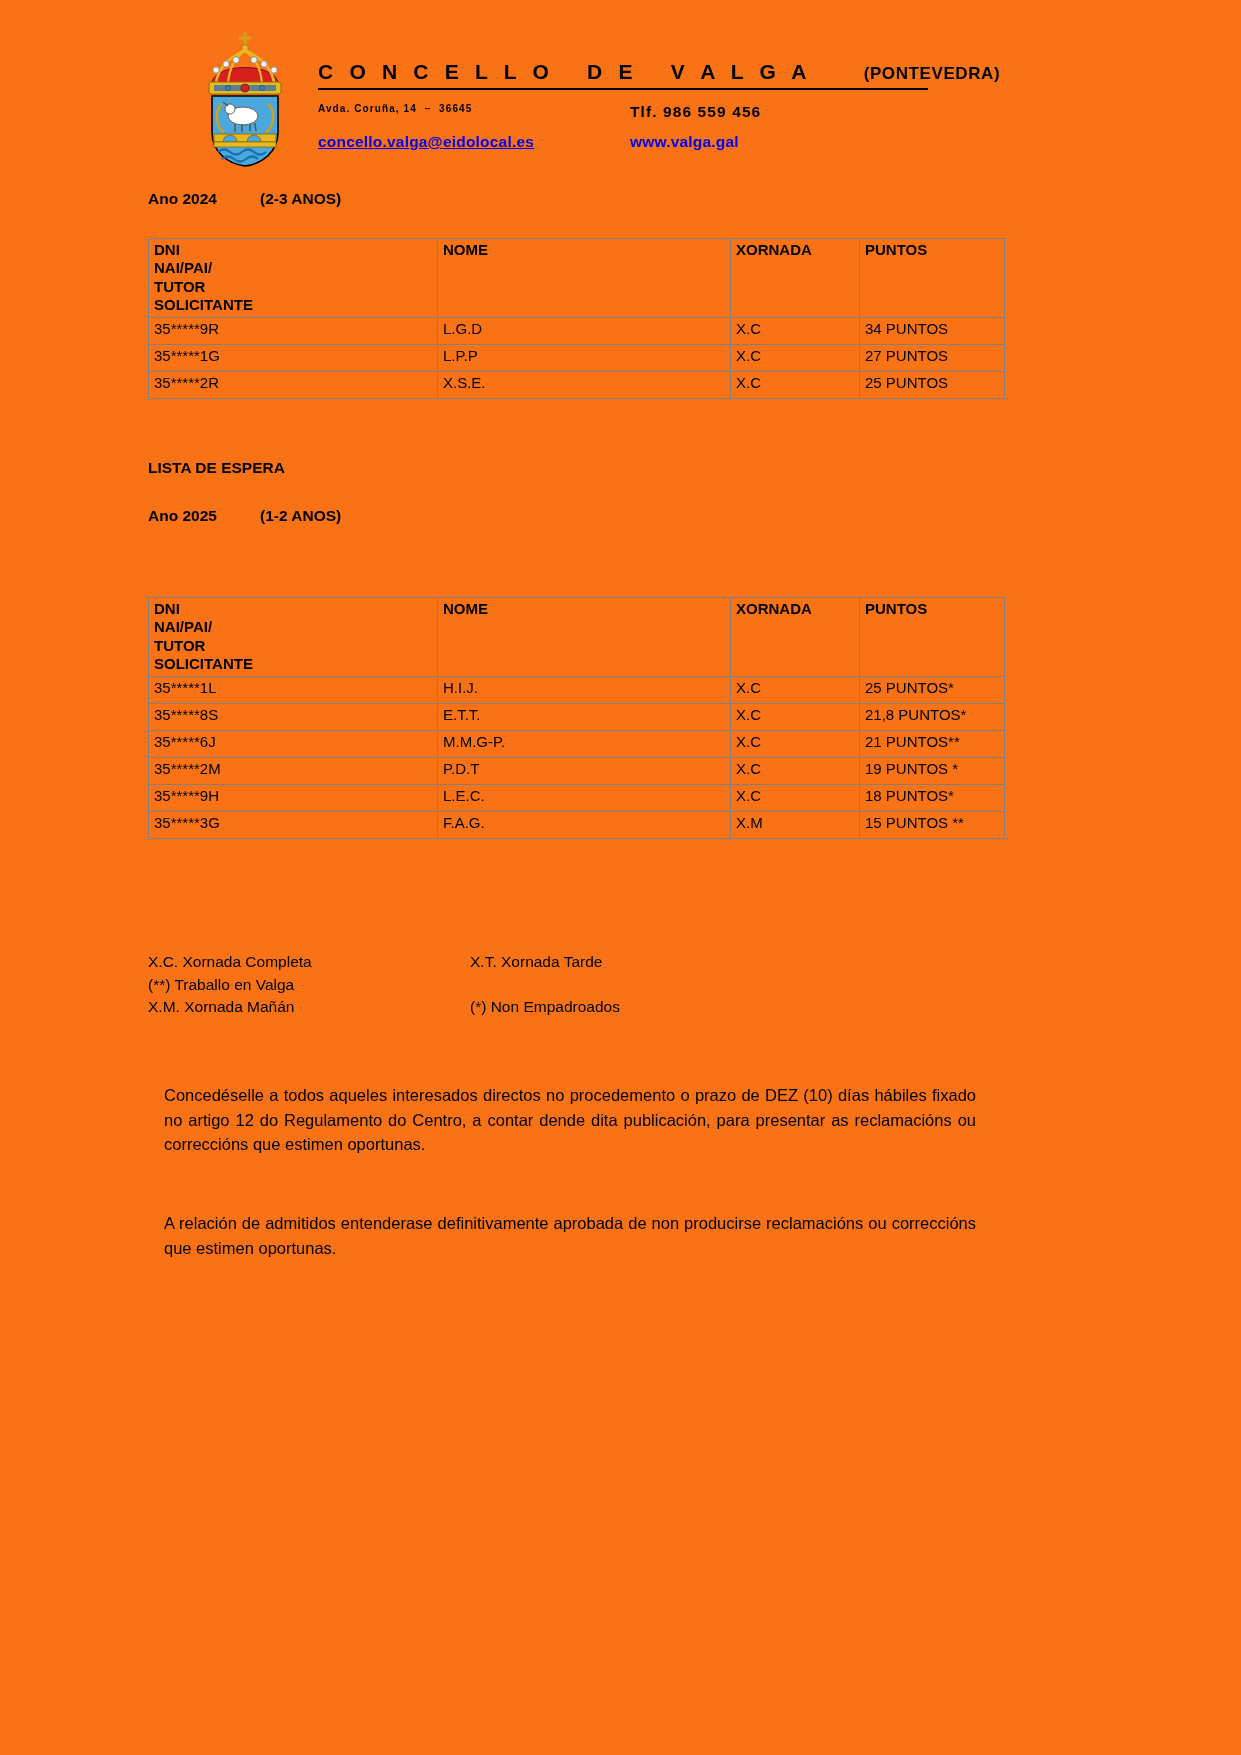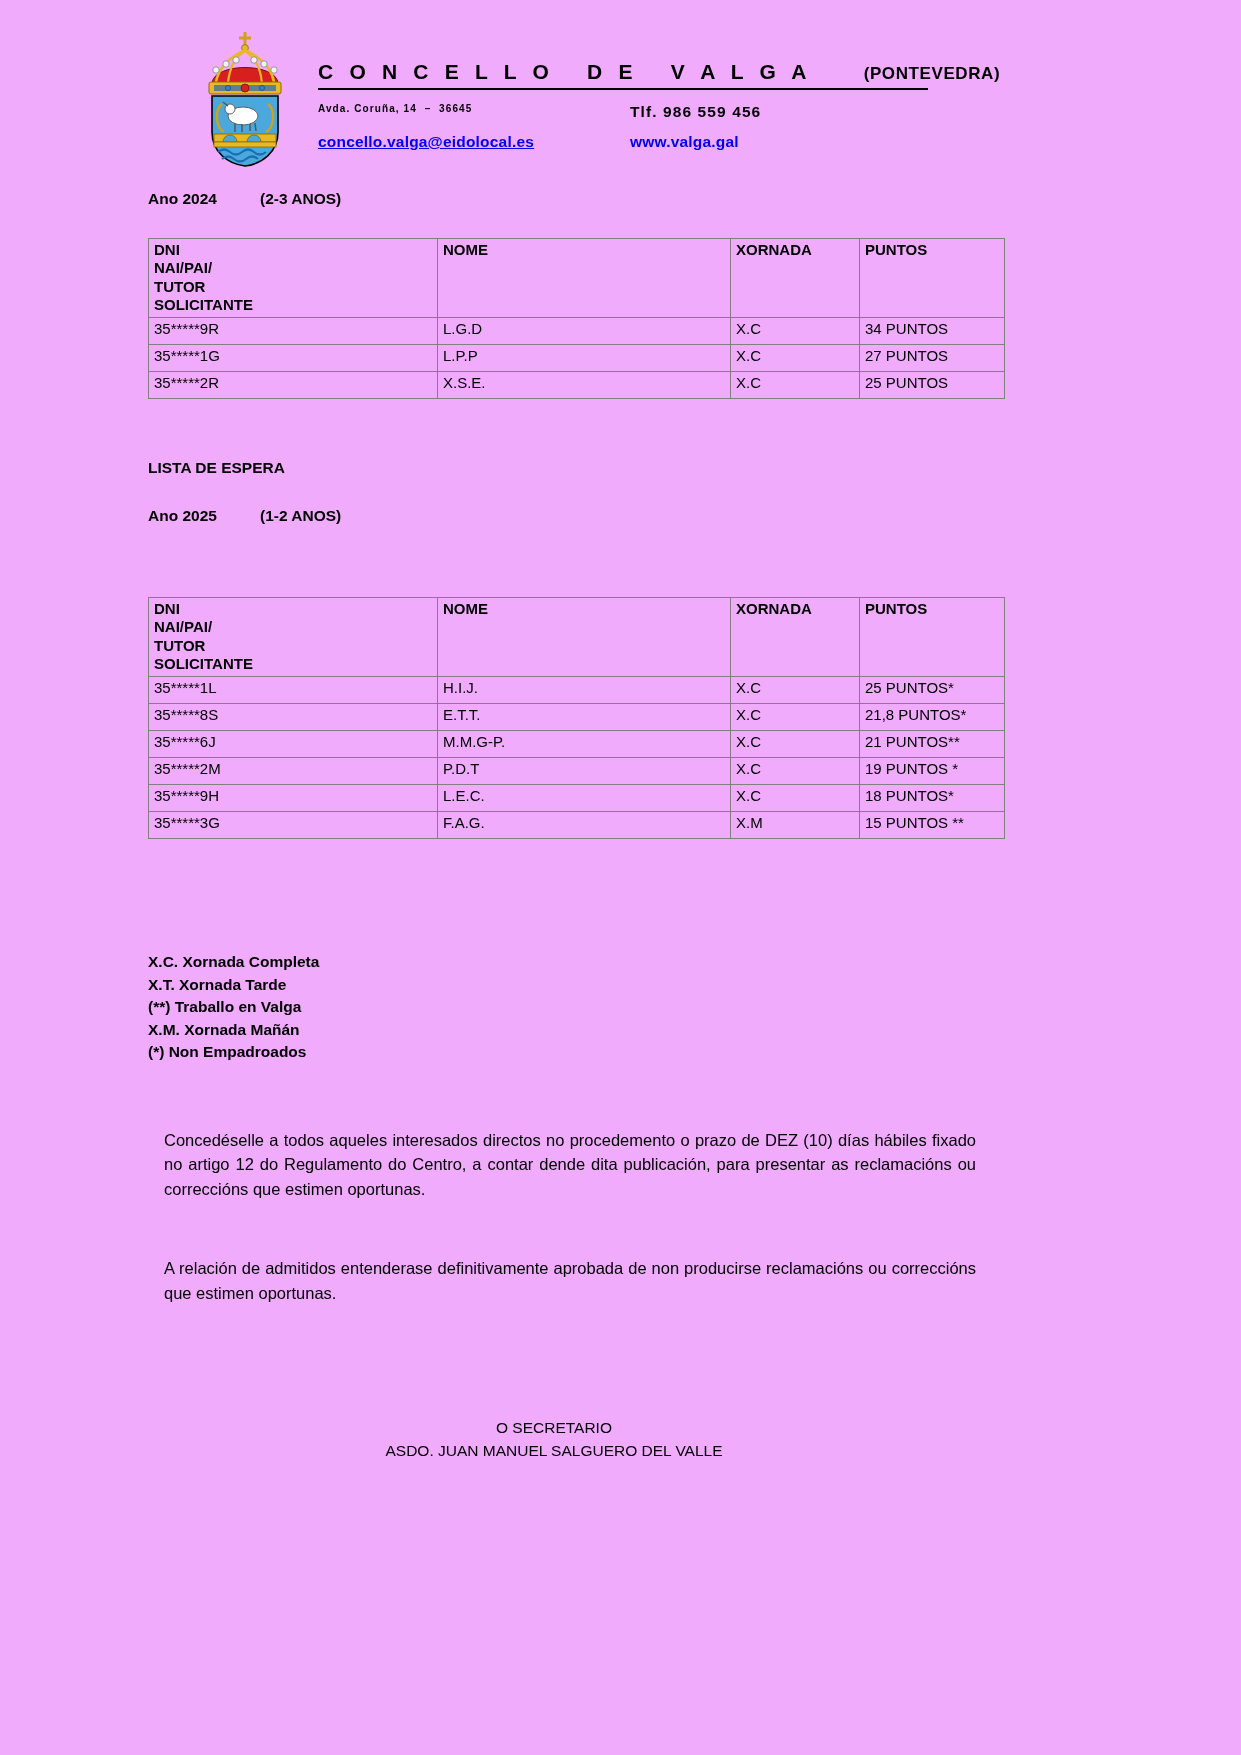--- a/index.html
+++ b/index.html
@@ -8,21 +8,21 @@
     background: #ffffff;
   }
   body {
     font-family: "Liberation Sans", sans-serif;
     color: #000000;
   }
   .page {
     position: relative;
     width: 1241px;
     height: 1755px;
-    background: #f0abfc;
+    background: #f97316;
     margin: 0 auto;
     overflow: hidden;
   }
 
   
   .header {
     position: absolute;
     left: 0;
     top: 28px;
     width: 1241px;
@@ -158,22 +158,21 @@
   .hdr-dni-second {
     white-space: pre;
   }
 
   .legend {
     font-size: 15.5px;
     line-height: 1.45;
   }
   .legend-row {
     display: flex;
-    flex-direction: column;
-    font-weight: bold;
+    flex-direction: row;
   }
   .legend-a { width: 322px; white-space: pre; }
   .legend-b { white-space: pre; }
 
   .para {
     font-size: 16.5px;
     line-height: 1.5;
     text-align: justify;
     width: 812px;
     margin: 16px;
@@ -389,19 +388,15 @@
 
     <p class="para">Concedéselle a todos aqueles interesados directos no procedemento o prazo de DEZ (10) días hábiles fixado no artigo 12 do Regulamento do Centro, a contar dende dita publicación, para presentar as reclamacións ou correccións que estimen oportunas.</p>
 
     <div class="gap-22"></div>
 
     <p class="para">A relación de admitidos entenderase definitivamente aprobada de non producirse reclamacións ou correccións que estimen oportunas.</p>
 
     <div class="gap-60"></div>
     <div class="gap-36"></div>
 
-    <div class="sign">
-      <div>O SECRETARIO</div>
-      <div>ASDO. JUAN MANUEL SALGUERO DEL VALLE</div>
-    </div>
 
   </div>
 </div>
 
 </body></html>

